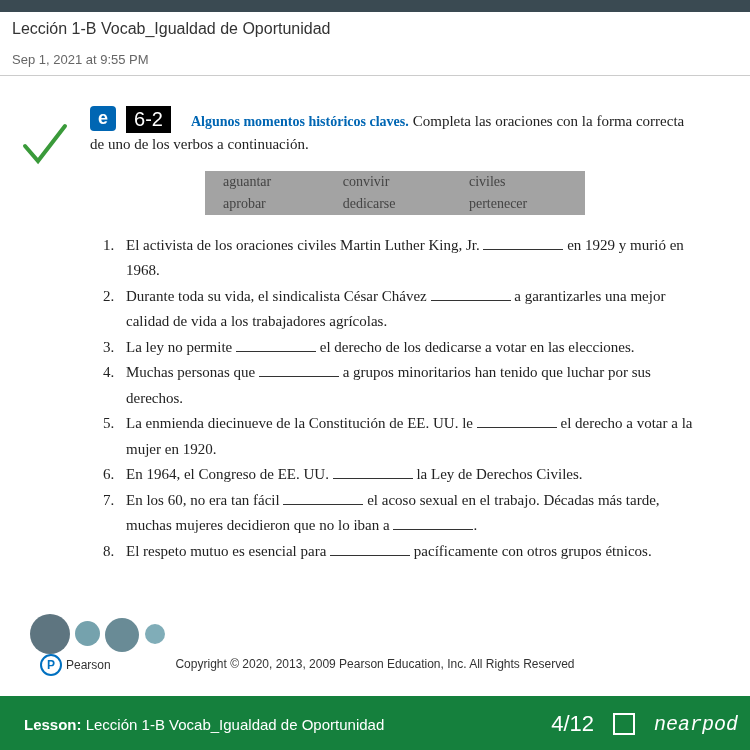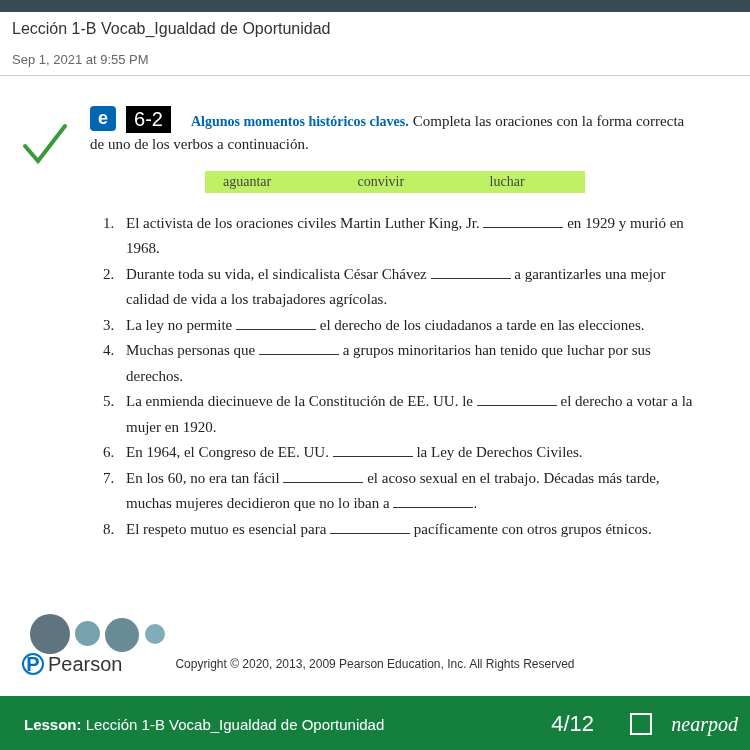--- a/index.html
+++ b/index.html
@@ -12,32 +12,32 @@
 .check-mark{position:absolute;left:20px;top:45px}
 .check-mark svg{width:50px;height:50px}
 .exercise-block{margin-left:40px}
 .e-icon{display:inline-block;background:#0066b3;color:#fff;font-weight:bold;font-family:Arial;padding:2px 8px;border-radius:4px;font-size:18px;vertical-align:top;margin-right:6px}
 .ex-num{display:inline-block;background:#000000;color:#fff;font-family:Arial;font-size:20px;padding:2px 8px;margin-right:16px}
 .ex-title{font-weight:bold;color:#0066b3;font-size:14px}
 .ex-instr{font-size:15px;color:#222;line-height:1.5;display:inline}
 .instr-line{margin-top:2px;margin-bottom:15px}
 .word-box{margin:0 auto 18px auto;width:380px}
 .word-box table{width:100%;border-collapse:collapse;font-size:14px;color:#444}
-.word-box td{padding:3px 18px;background:#bef264}
+.word-box td{padding:3px 18px;background:#a3a3a3}
 .questions{font-size:15px;line-height:1.7;color:#222}
 .questions li{margin-left:28px;padding-left:8px}
 .blank{display:inline-block;border-bottom:1px solid #333;width:80px;height:14px;vertical-align:baseline}
 .copyright{position:absolute;bottom:25px;right:50px;left:50px;font-family:Arial;font-size:12px;color:#333;text-align:center}
-.pearson-logo{position:absolute;bottom:20px;left:22px;font-family:Arial;font-size:20px;color:#333}
+.pearson-logo{position:absolute;bottom:20px;left:40px;font-family:Arial;font-size:12px;color:#333}
 .pearson-logo .p{display:inline-block;background:#fff;border:2px solid #0070c0;color:#0070c0;border-radius:50%;width:22px;height:22px;text-align:center;line-height:18px;font-weight:bold;margin-right:4px}
 .bottom-bar{background:#15803d;height:56px;display:flex;align-items:center;padding:0 24px;color:#fff;font-family:Arial;font-size:15px;position:relative}
 .lesson-label{font-weight:bold}
 .lesson-name{font-weight:normal}
 .page-num{position:absolute;right:156px;color:#fff;font-size:22px}
-.nearpod{position:absolute;right:12px;font-family:Liberation Serif, serif;font-size:20px;color:#fff;font-style:italic;display:flex;align-items:center;gap:19px}
+.nearpod{position:absolute;right:12px;font-family:Liberation Mono, monospace;font-size:20px;color:#fff;font-style:italic;display:flex;align-items:center;gap:19px}
 .nearpod-icon{width:22px;height:22px;border:2px solid #fff;transform:rotate(0deg)}
 .circles{position:absolute;bottom:56px;left:0;height:22px}
 .circle{position:absolute;border-radius:50%;opacity:.7}
 .c1{width:40px;height:40px;background:#1a3a4a;left:30px;bottom:-14px}
 .c2{width:25px;height:25px;background:#3a7a8a;left:75px;bottom:-6px}
 .c3{width:34px;height:34px;background:#2a5a6a;left:105px;bottom:-12px}
 .c4{width:20px;height:20px;background:#4a8a9a;left:145px;bottom:-4px}
 </style>
 </head>
 <body>
@@ -64,30 +64,35 @@
       <span class="ex-instr">Completa las oraciones con la forma correcta de uno de los verbos a continuación.</span>
     </div>
     <div class="instr-line"></div>
 
     <div class="word-box">
       <table>
         <tbody>
             <tr>
           <td>aguantar</td>
           <td>convivir</td>
-          <td>luchar</td>
+          <td>civiles</td>
+        </tr>
+        <tr>
+          <td>aprobar</td>
+          <td>dedicarse</td>
+          <td>pertenecer</td>
         </tr>
       </tbody>
         </table>
     </div>
 
     <ol class="questions">
       <li><span>El activista de los oraciones civiles Martin Luther King, Jr. </span><span class="blank"></span><span> en 1929 y murió en 1968.</span></li>
       <li><span>Durante toda su vida, el sindicalista César Chávez </span><span class="blank"></span><span> a garantizarles una mejor calidad de vida a los trabajadores agrícolas.</span></li>
-      <li><span>La ley no permite </span><span class="blank"></span><span> el derecho de los ciudadanos a tarde en las elecciones.</span></li>
+      <li><span>La ley no permite </span><span class="blank"></span><span> el derecho de los dedicarse a votar en las elecciones.</span></li>
       <li><span>Muchas personas que </span><span class="blank"></span><span> a grupos minoritarios han tenido que luchar por sus derechos.</span></li>
       <li><span>La enmienda diecinueve de la Constitución de EE. UU. le </span><span class="blank"></span><span> el derecho a votar a la mujer en 1920.</span></li>
       <li><span>En 1964, el Congreso de EE. UU. </span><span class="blank"></span><span> la Ley de Derechos Civiles.</span></li>
       <li><span>En los 60, no era tan fácil </span><span class="blank"></span><span> el acoso sexual en el trabajo. Décadas más tarde, muchas mujeres decidieron que no lo iban a </span><span class="blank"></span><span>.</span></li>
       <li><span>El respeto mutuo es esencial para </span><span class="blank"></span><span> pacíficamente con otros grupos étnicos.</span></li>
     </ol>
   </div>
 
   <div class="pearson-logo">
     <span class="p">P</span><span>Pearson</span>

